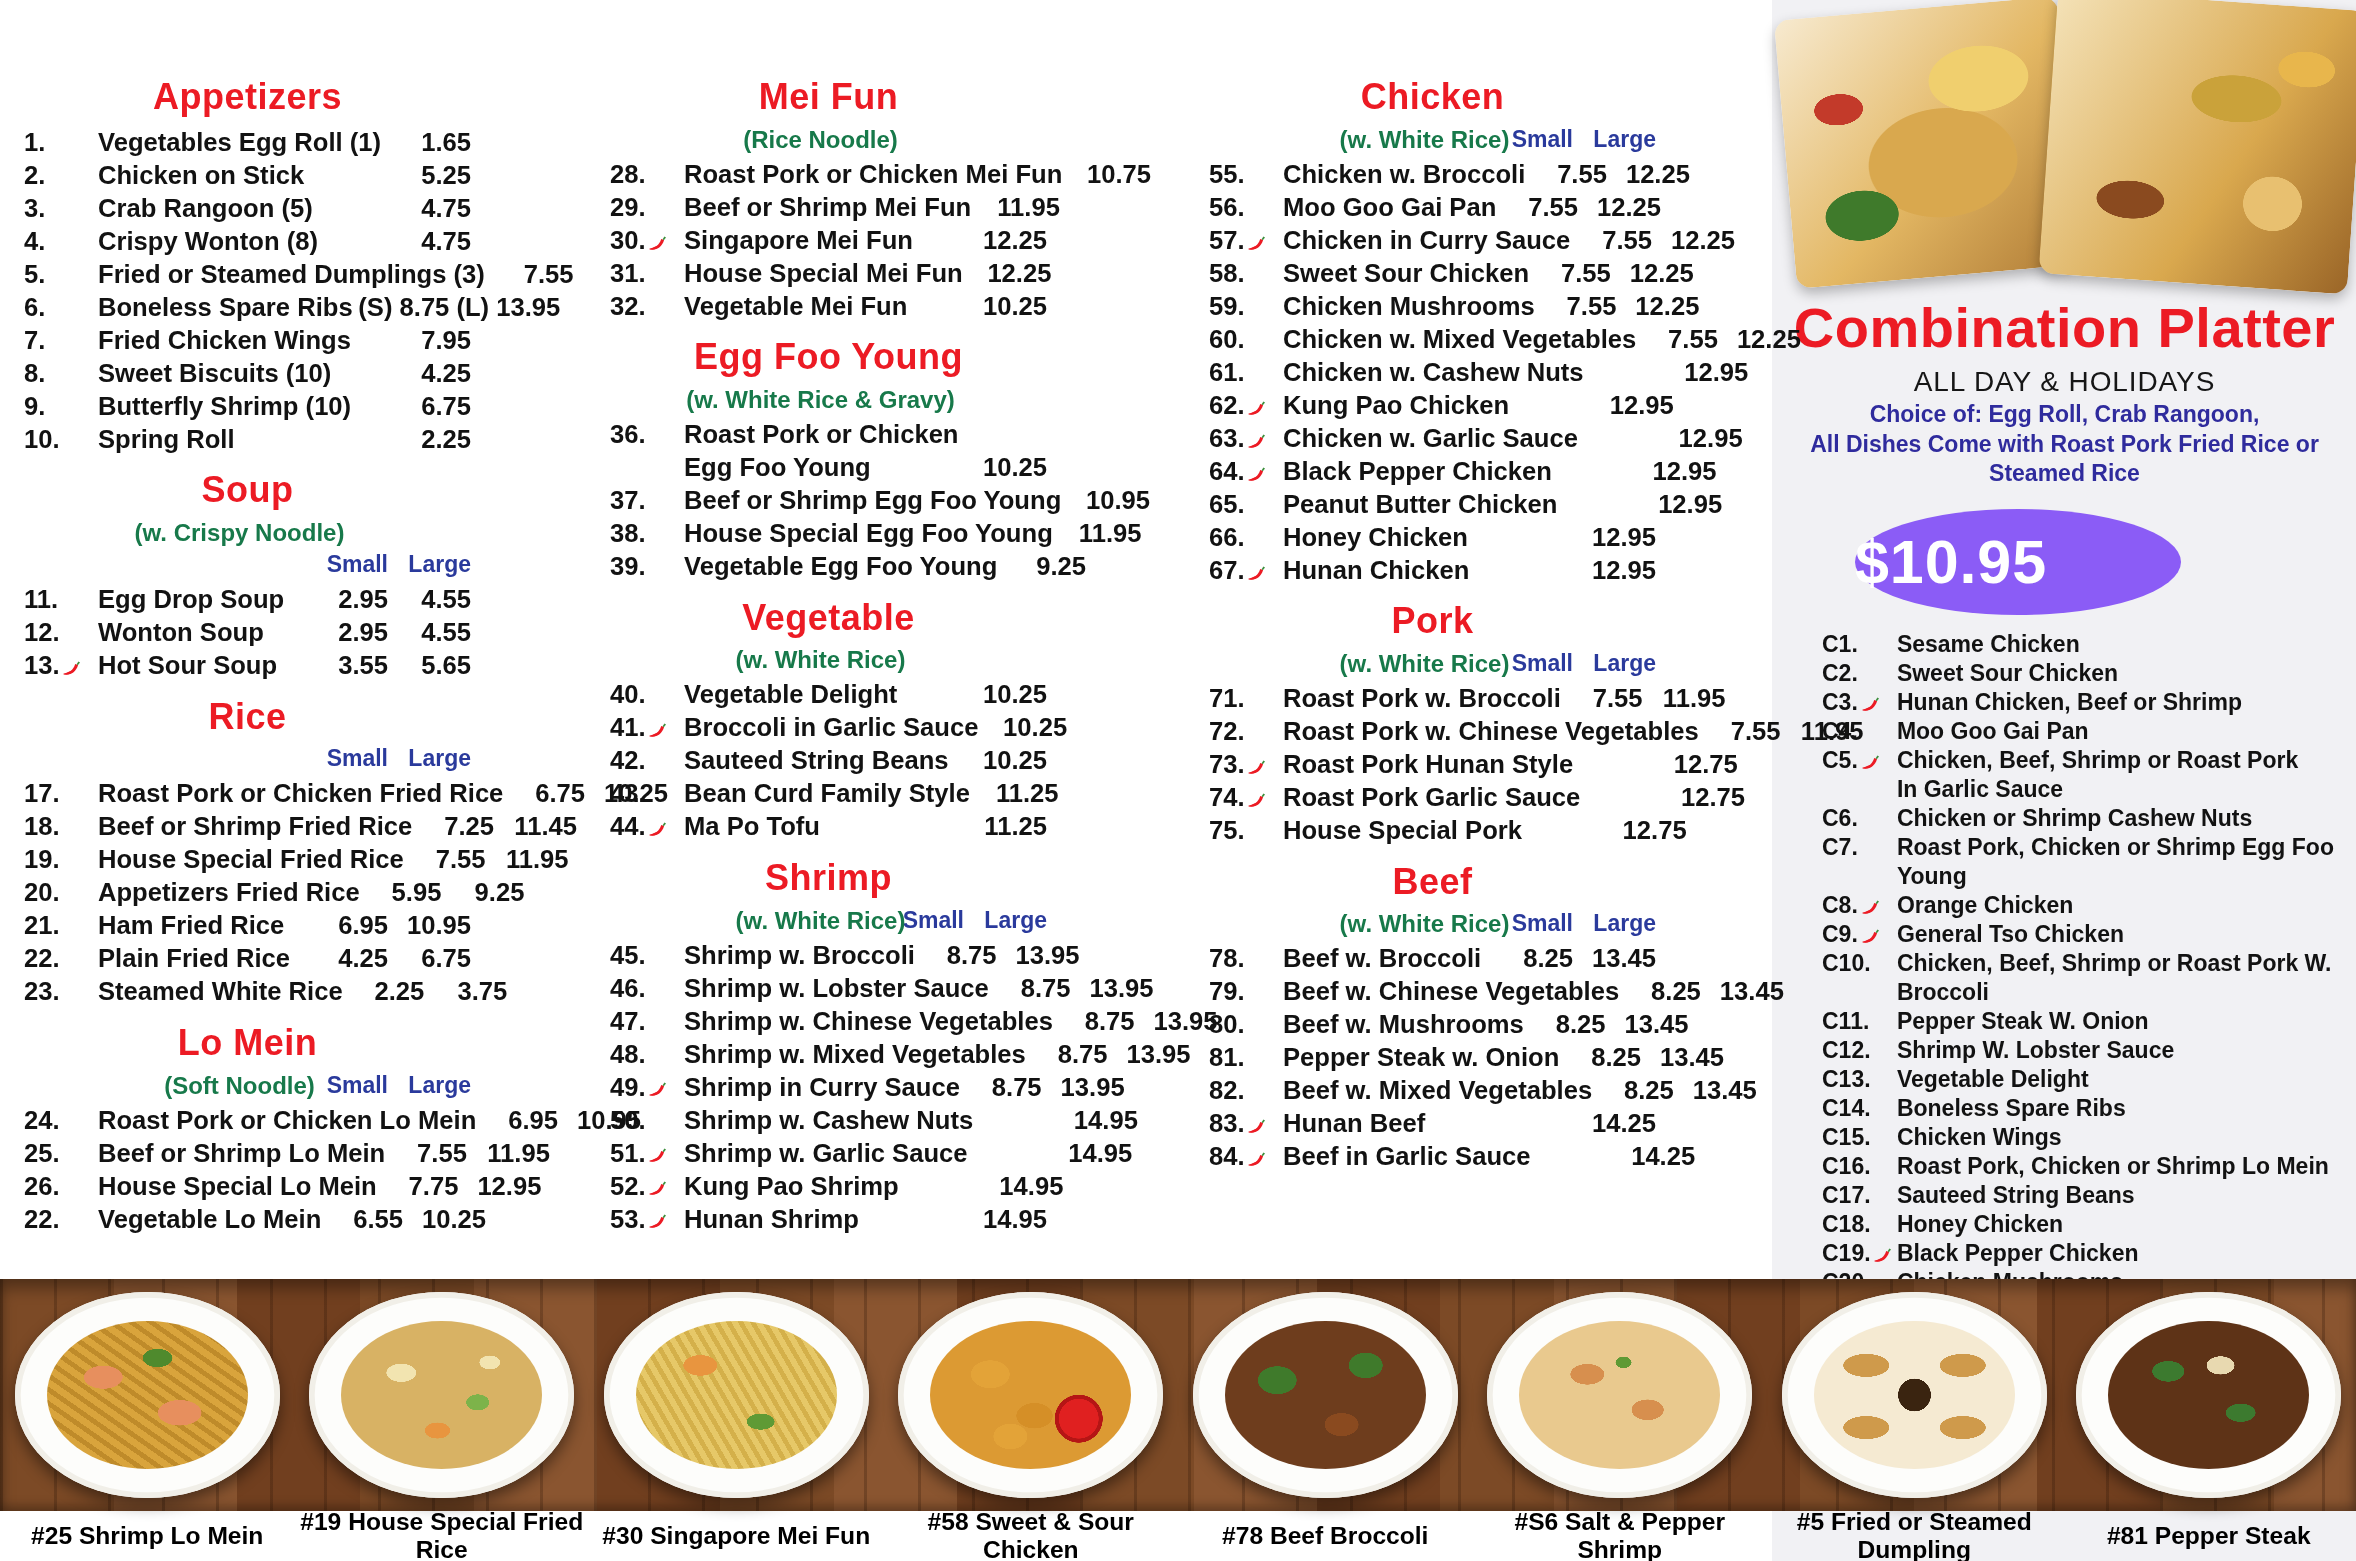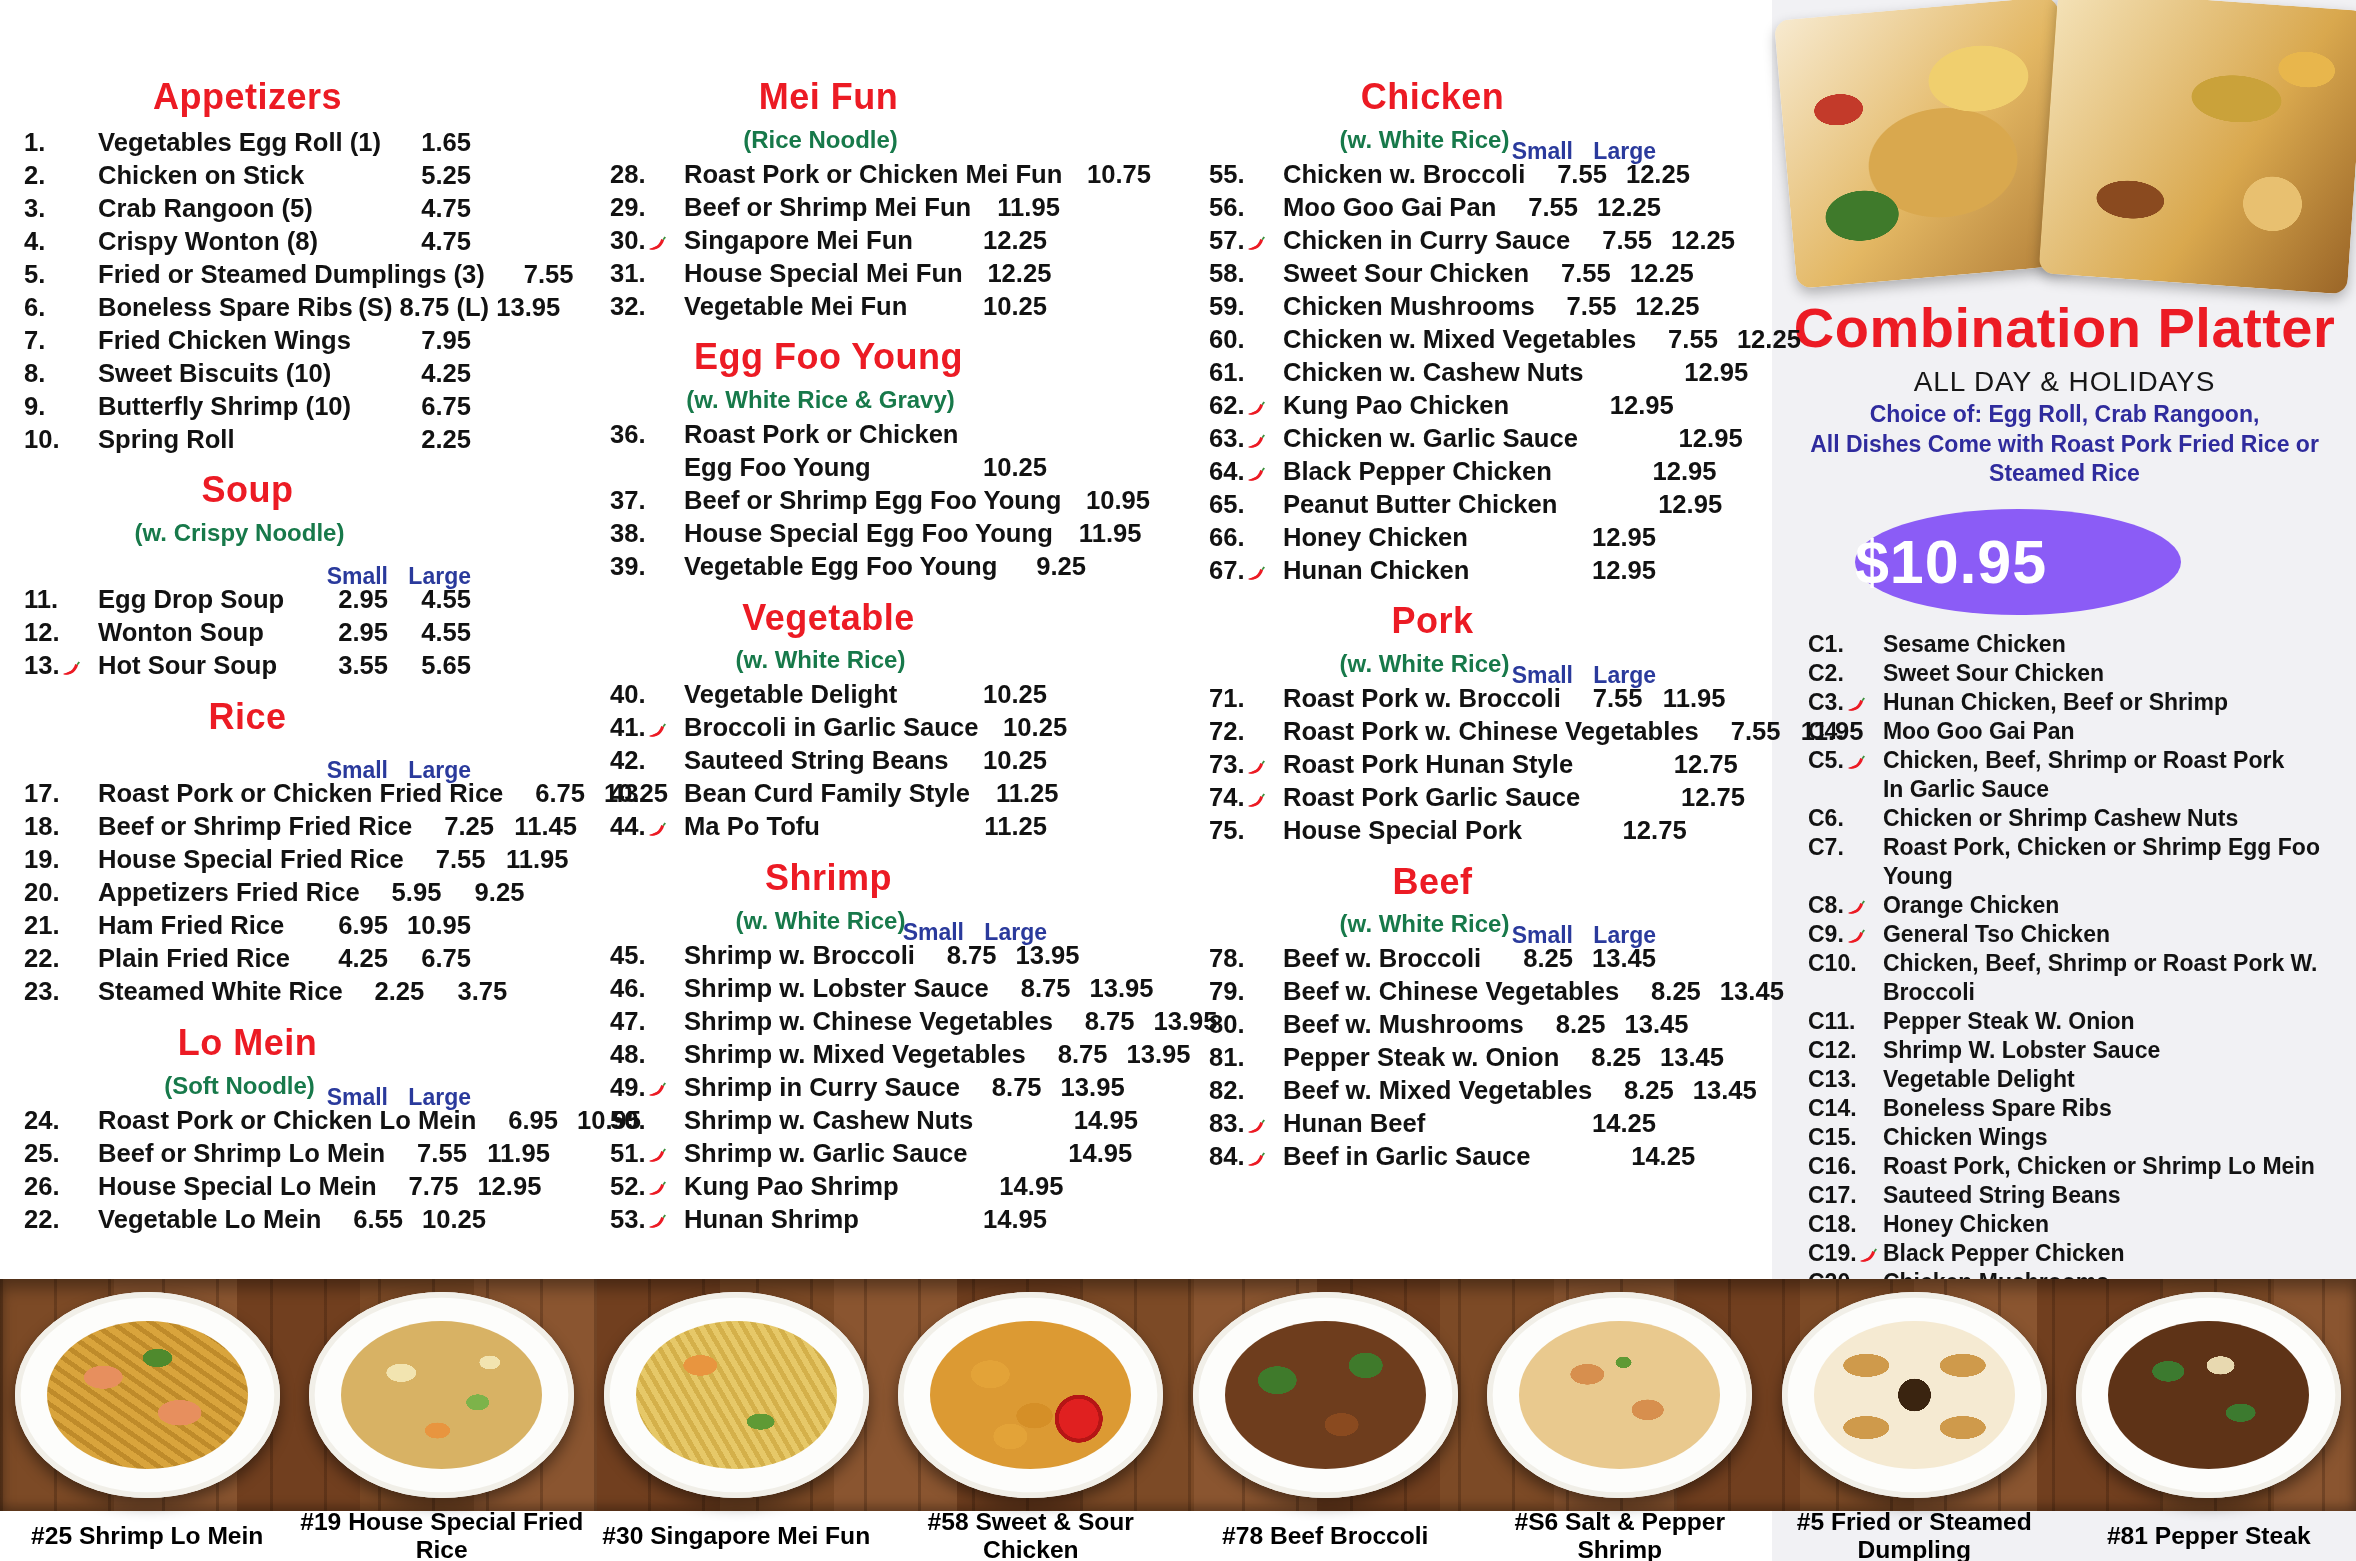--- a/index.html
+++ b/index.html
@@ -37,38 +37,38 @@
   .combo-title{margin:0;color:#ec1b24;font-size:56px;font-weight:bold;letter-spacing:0.5px;}
   .combo-tagline{margin:5.7px 0 1.9px;font-size:28px;font-weight:400;color:#161616;letter-spacing:0.9px;}
   .combo-desc{margin:1.9px 0;font-size:23px;font-weight:bold;color:#2f2b9d;line-height:29px;}
   .price-oval{
     position:relative;z-index:3;width:326px;height:106px;margin:21px 0 0 83px;
     background:#8b5cf6;border-radius:50%;
     display:flex;align-items:center;justify-content:flex-start;
   }
   .price-oval span{color:#ffffff;font-size:61px;font-weight:bold;letter-spacing:0.9px;}
   .combo-list{position:relative;z-index:3;margin:15px 0 0 0;padding:0 9.5px 0 36px;list-style:none;}
-  .combo-item{display:flex;align-items:baseline;font-size:23px;font-weight:bold;line-height:29px;}
+  .combo-item{display:flex;align-items:baseline;font-size:23px;font-weight:bold;line-height:29px;margin-left:14px;}
   .combo-item .num{flex:none;min-width:74px;white-space:nowrap;}
   .combo-item .name{flex:1;padding-left:0.9px;}
   .combo-item.cont .num{min-width:74px;}
   
   .menu-column{position:absolute;top:72px;z-index:1;}
   #col1{left:24px;width:447px;}
   #col2{left:610px;width:437px;}
   #col3{left:1209px;width:447px;}
   .menu-section .section-title{
     margin:9.5px 0 3.8px;color:#ec1b24;font-size:36px;font-weight:bold;
     text-align:center;letter-spacing:0.5px;line-height:50px;
   }
   .menu-section:first-child .section-title{margin-top:0;}
   .sub-row{position:relative;display:flex;align-items:baseline;height:32px;font-weight:bold;}
   .subtitle{position:absolute;left:0;right:16px;text-align:center;color:#17794a;font-size:24px;line-height:28px;}
   .sizes-wrap{margin-left:auto;display:flex;}
-  .size-label{color:#2a3a9c;font-size:23px;font-weight:bold;text-align:right;margin-top:12px;}
+  .size-label{color:#2a3a9c;font-size:23px;font-weight:bold;text-align:right;}
   .size-small{width:76px;}
   .size-large{width:83px;}
   .item{display:flex;align-items:baseline;font-size:25.6px;font-weight:bold;line-height:33px;}
   .item .num{flex:none;width:74px;white-space:nowrap;}
   .item .name{flex:1;padding-right:5.7px;white-space:nowrap;}
   .price{flex:none;text-align:right;white-space:nowrap;}
   .p-small{width:76px;}
   .p-large{width:83px;}
   .p-single{min-width:83px;}
   

